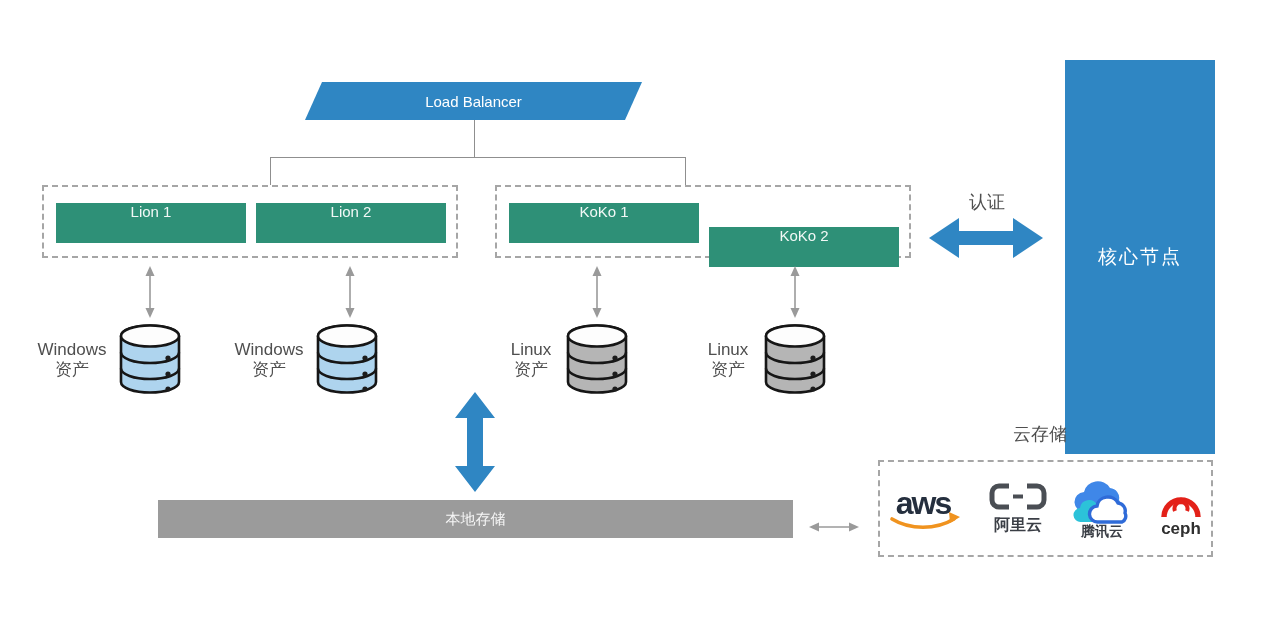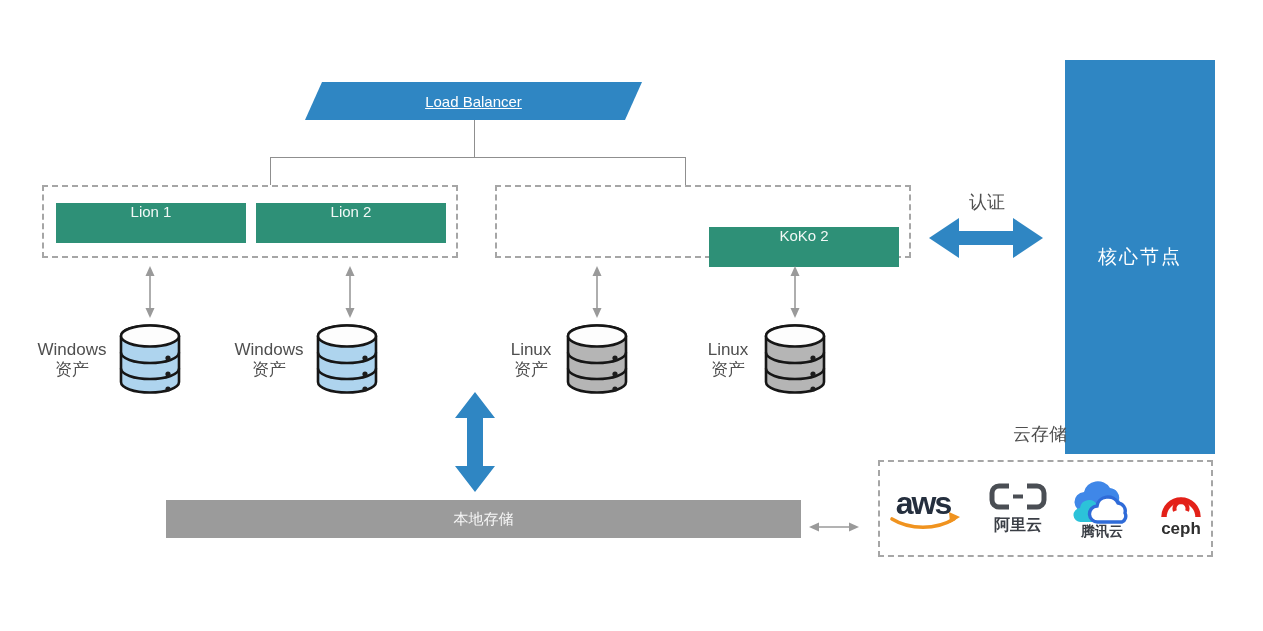--- a/index.html
+++ b/index.html
@@ -13,21 +13,21 @@
     overflow: hidden;
   }
   .abs { position: absolute; }
 
   
   .load-balancer {
     left: 305px; top: 82px; width: 337px; height: 38px;
     background: var(--blue);
     clip-path: polygon(17px 0%, 100% 0%, calc(100% - 17px) 100%, 0% 100%);
     display: flex; align-items: center; justify-content: center;
-    color: #fff; font-size: 15px; text-decoration: underline;
+    color: #fff; font-size: 15px;
   }
 
   
   .line { background: var(--line-gray); }
 
   
   .group-box {
     border: 2px dashed var(--dash-gray);
     background: transparent;
   }
@@ -56,21 +56,21 @@
     left: 1065px; top: 60px; width: 150px; height: 394px;
     background: var(--blue);
     color: #fff; font-size: 19px; letter-spacing: 2px;
     display: flex; align-items: center; justify-content: center; text-align: right;
   }
 
   .local-storage {
     left: 158px; top: 500px; width: 635px; height: 38px;
     background: var(--gray-bar);
     color: #f7f7f7; font-size: 15px;
-    display: flex; align-items: center; justify-content: center; margin-left: 8px;
+    display: flex; align-items: center; justify-content: center;
   }
 
   .cloud-box {
     left: 878px; top: 460px; width: 335px; height: 97px;
     border: 2px dashed var(--dash-gray);
     display: flex; align-items: center; justify-content: center;
     gap: 24px;
   }
   .logo { display: block; }
 </style>
@@ -90,20 +90,23 @@
 
   <div class="abs group-box g-lion"></div>
   <div class="abs node" style="left:56px;">
       <span>Lion 1</span>
     </div>
   <div class="abs node" style="left:256px;">
       <span>Lion 2</span>
     </div>
 
   <div class="abs group-box g-koko"></div>
+  <div class="abs node" style="left:509px;">
+      <span>KoKo 1</span>
+    </div>
   <div class="abs node" style="left:709px;margin-top:24px;">
       <span>KoKo 2</span>
     </div>
 
   <svg class="abs" style="left:142px; top:265px;" width="16" height="54">
     <line x1="8" y1="10" x2="8" y2="44" stroke="var(--arrow-gray)" stroke-width="1.6"></line>
     <polygon points="8,1 3.5,11 12.5,11" fill="var(--arrow-gray)"></polygon>
     <polygon points="8,53 3.5,43 12.5,43" fill="var(--arrow-gray)"></polygon>
   </svg>
   <svg class="abs" style="left:342px; top:265px;" width="16" height="54">

